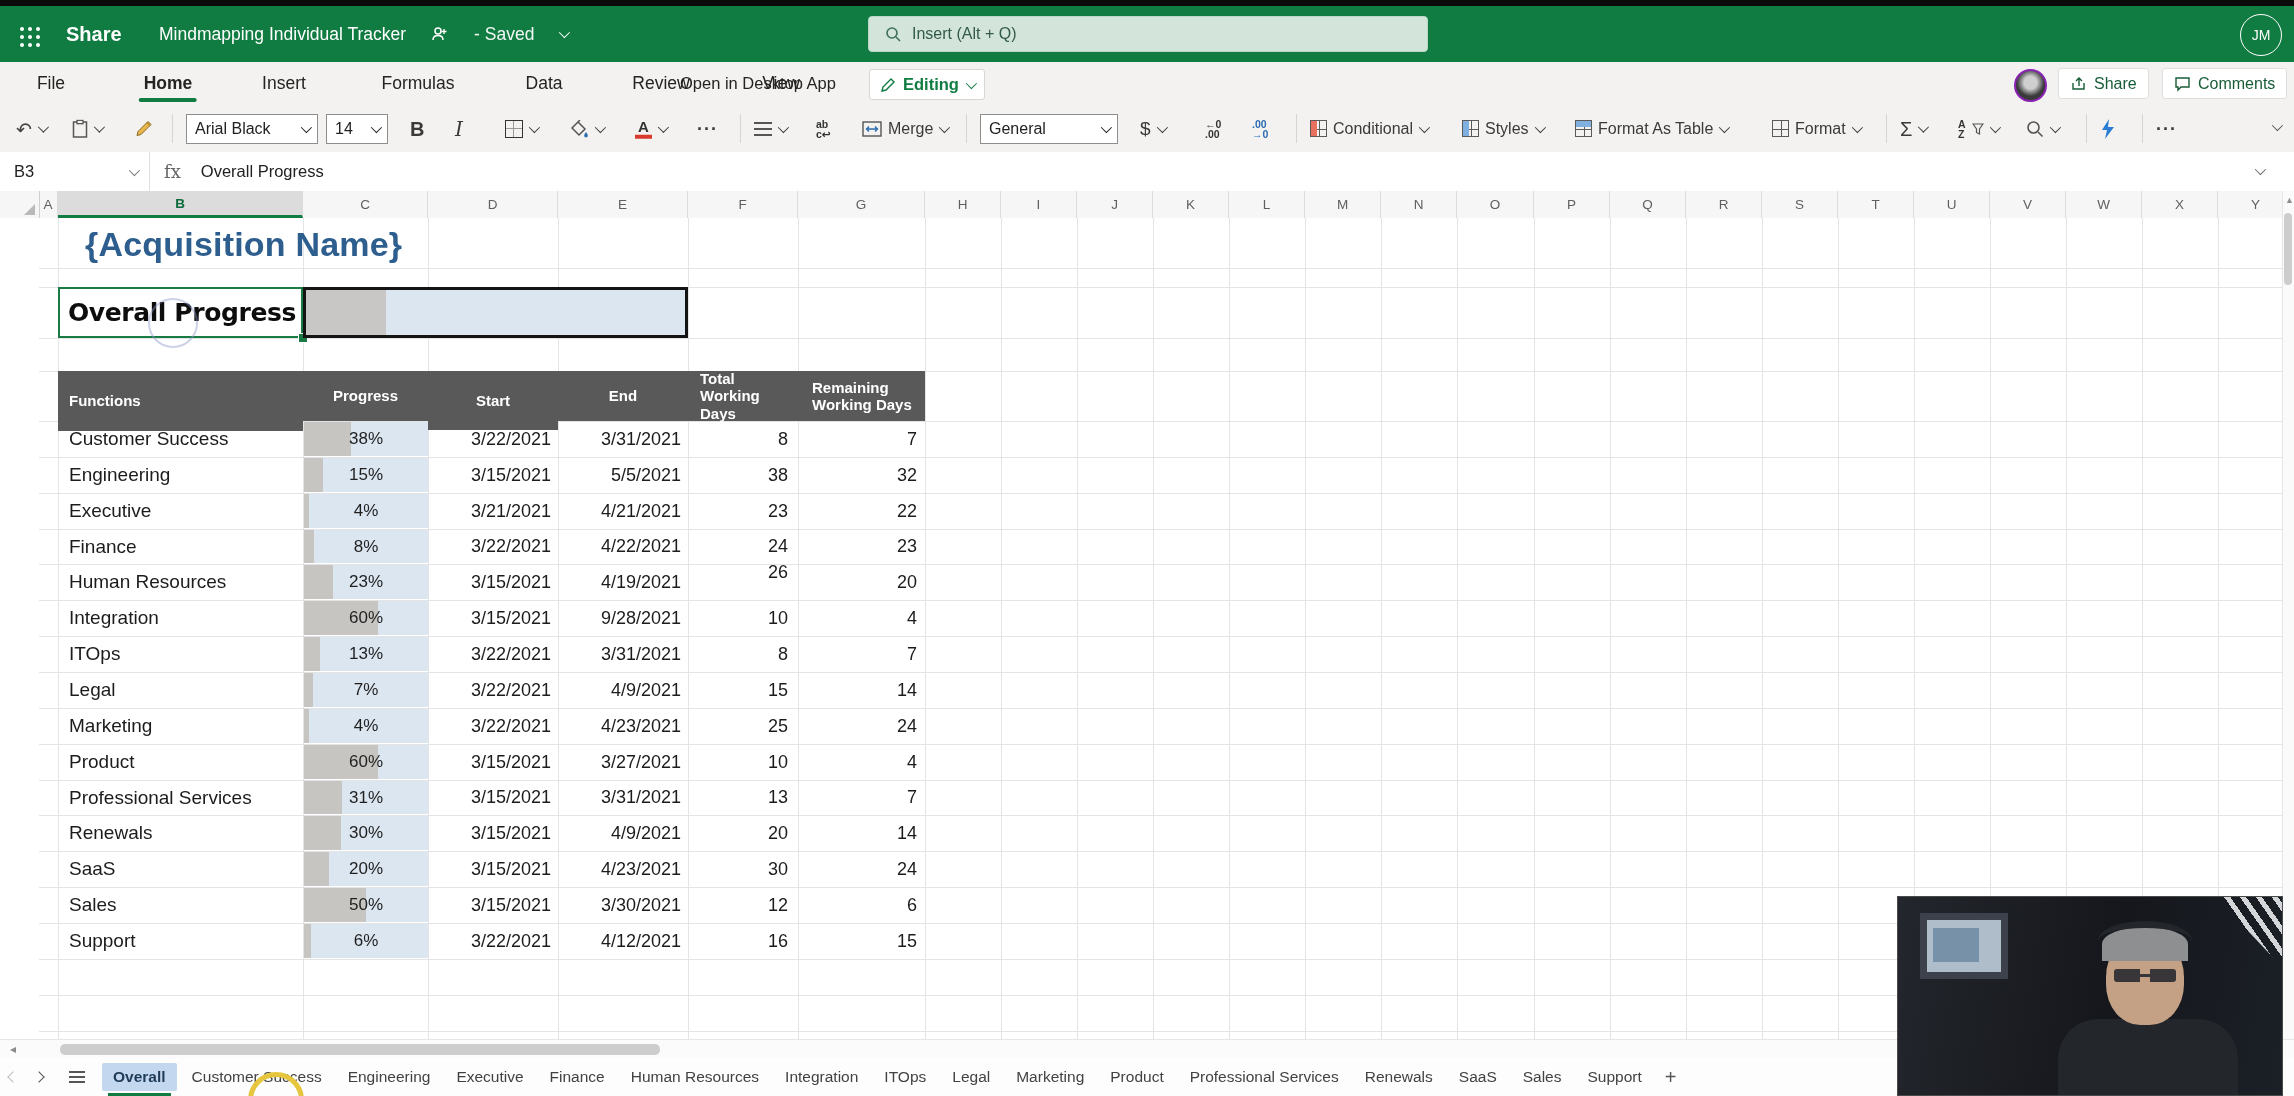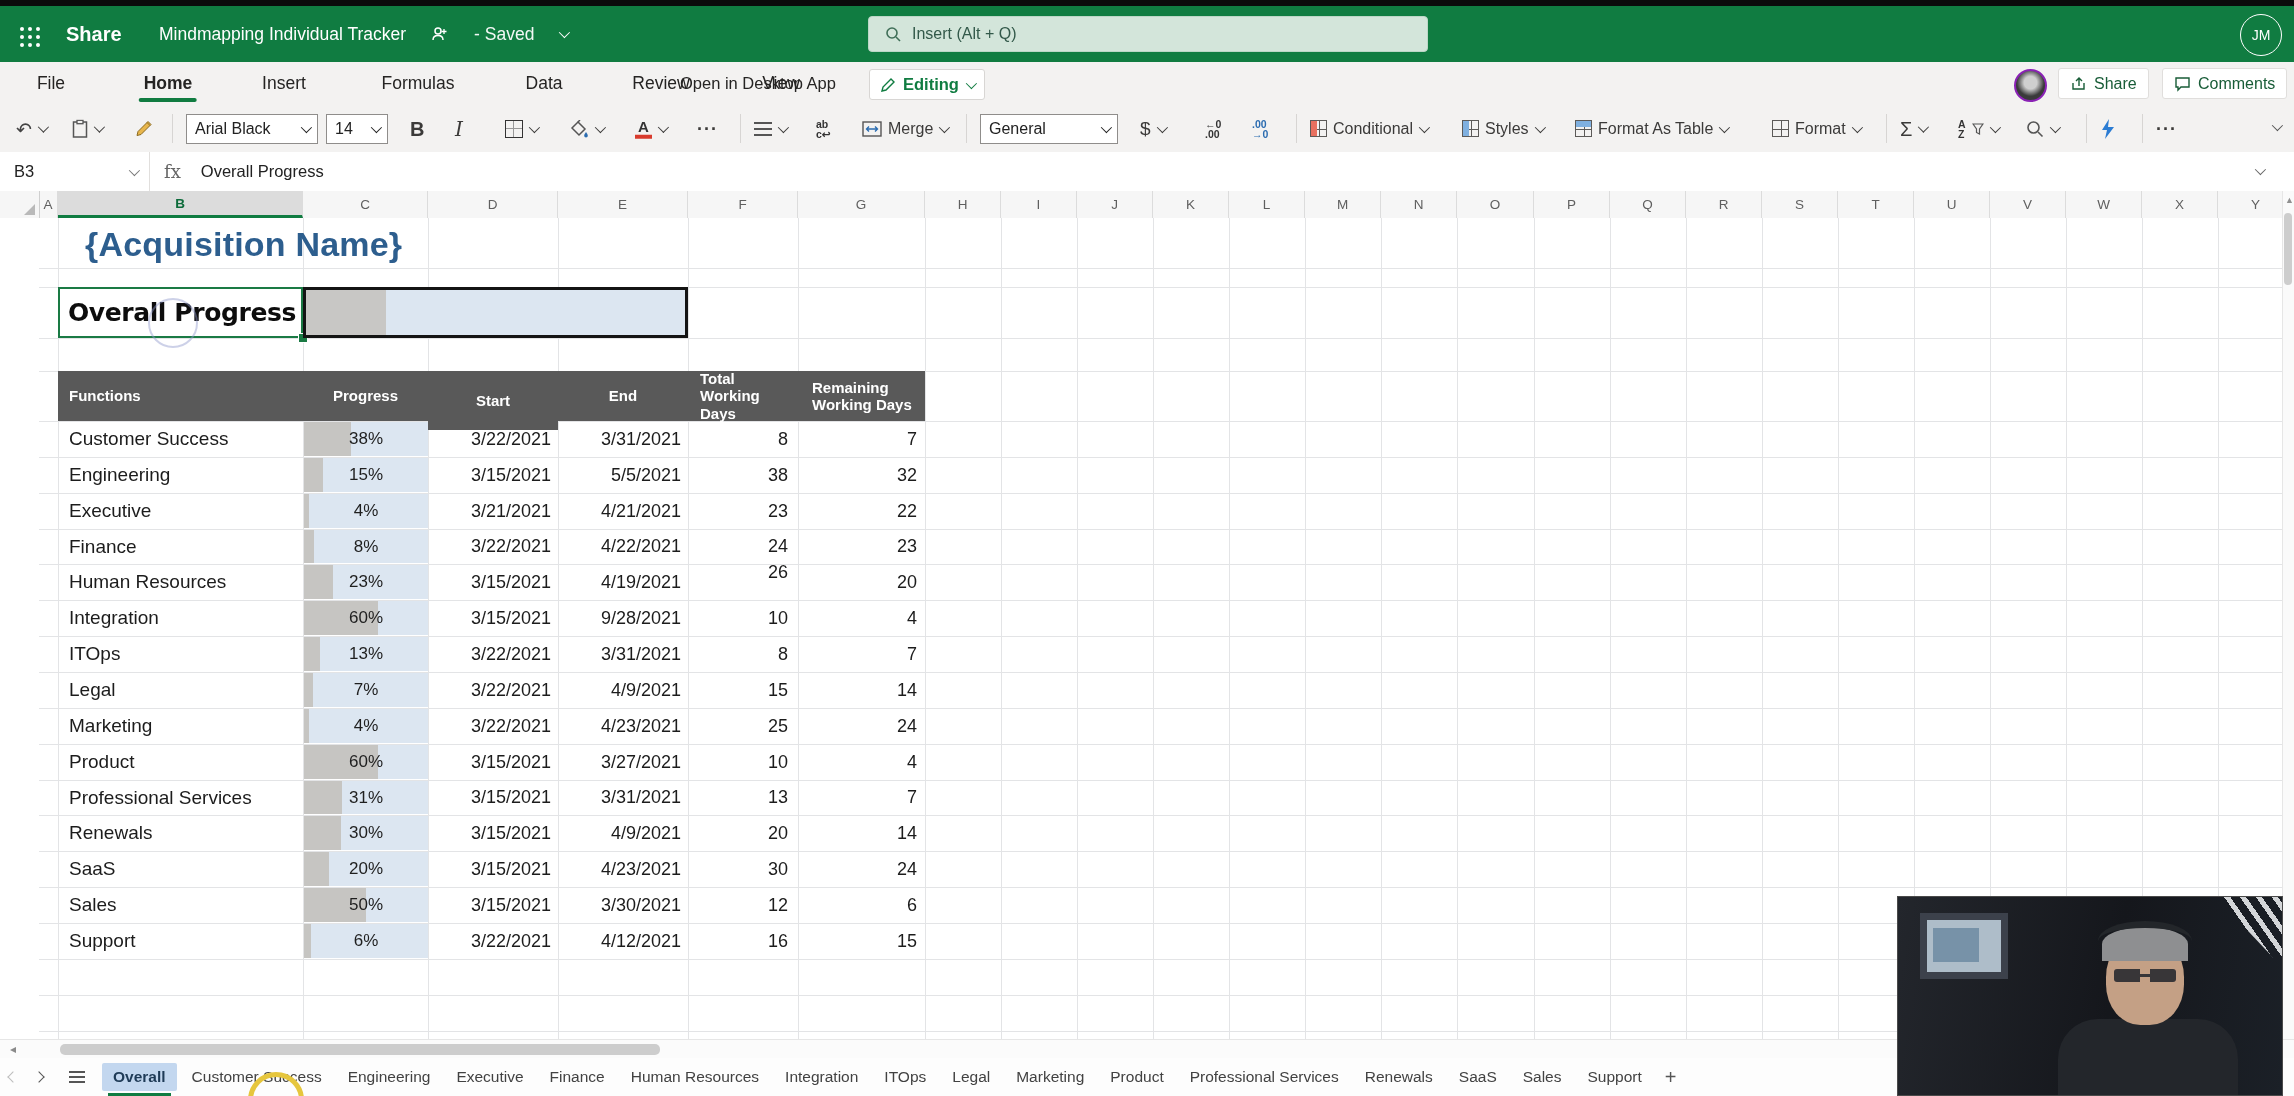--- a/index.html
+++ b/index.html
@@ -463,21 +463,21 @@
       <div class="hline" style="top: 813px;"></div>
       <div class="acq-title" style="left: 63px; top: 7px;">{Acquisition Name}</div>
       <div class="b3cell" style="left: 58px; top: 69px; width: 245px; height: 51px;">
         <div class="b3text">Overall Progress</div>
       </div>
       <div class="b3handle" style="left: 298px; top: 115px;"></div>
       <div class="click-ring" style="left: 148px; top: 80px; width: 46px; height: 46px;"></div>
       <div class="obar" style="left: 303px; top: 69px; width: 385px; height: 51px;">
         <div class="fill" style="width: 21%;"></div>
       </div>
-      <div class="thcell" style="left: 58px; width: 245px; top: 153px; height: 50px; justify-content: flex-start; padding-left: 11px;">
+      <div class="thcell" style="left: 58px; width: 245px; top: 153px; height: 60px; justify-content: flex-start; padding-left: 11px;">
         <div style="max-width: 200px; text-align: center;">Functions</div>
       </div>
       <div class="thcell" style="left: 303px; width: 125px; top: 153px; height: 50px; justify-content: center; padding-left: 0px;">
         <div style="max-width: 200px; text-align: center;">Progress</div>
       </div>
       <div class="thcell" style="left: 428px; width: 130px; top: 153px; height: 59px; justify-content: center; padding-left: 0px;">
         <div style="max-width: 200px; text-align: center;">Start</div>
       </div>
       <div class="thcell" style="left: 558px; width: 130px; top: 153px; height: 50px; justify-content: center; padding-left: 0px;">
         <div style="max-width: 200px; text-align: center;">End</div>

